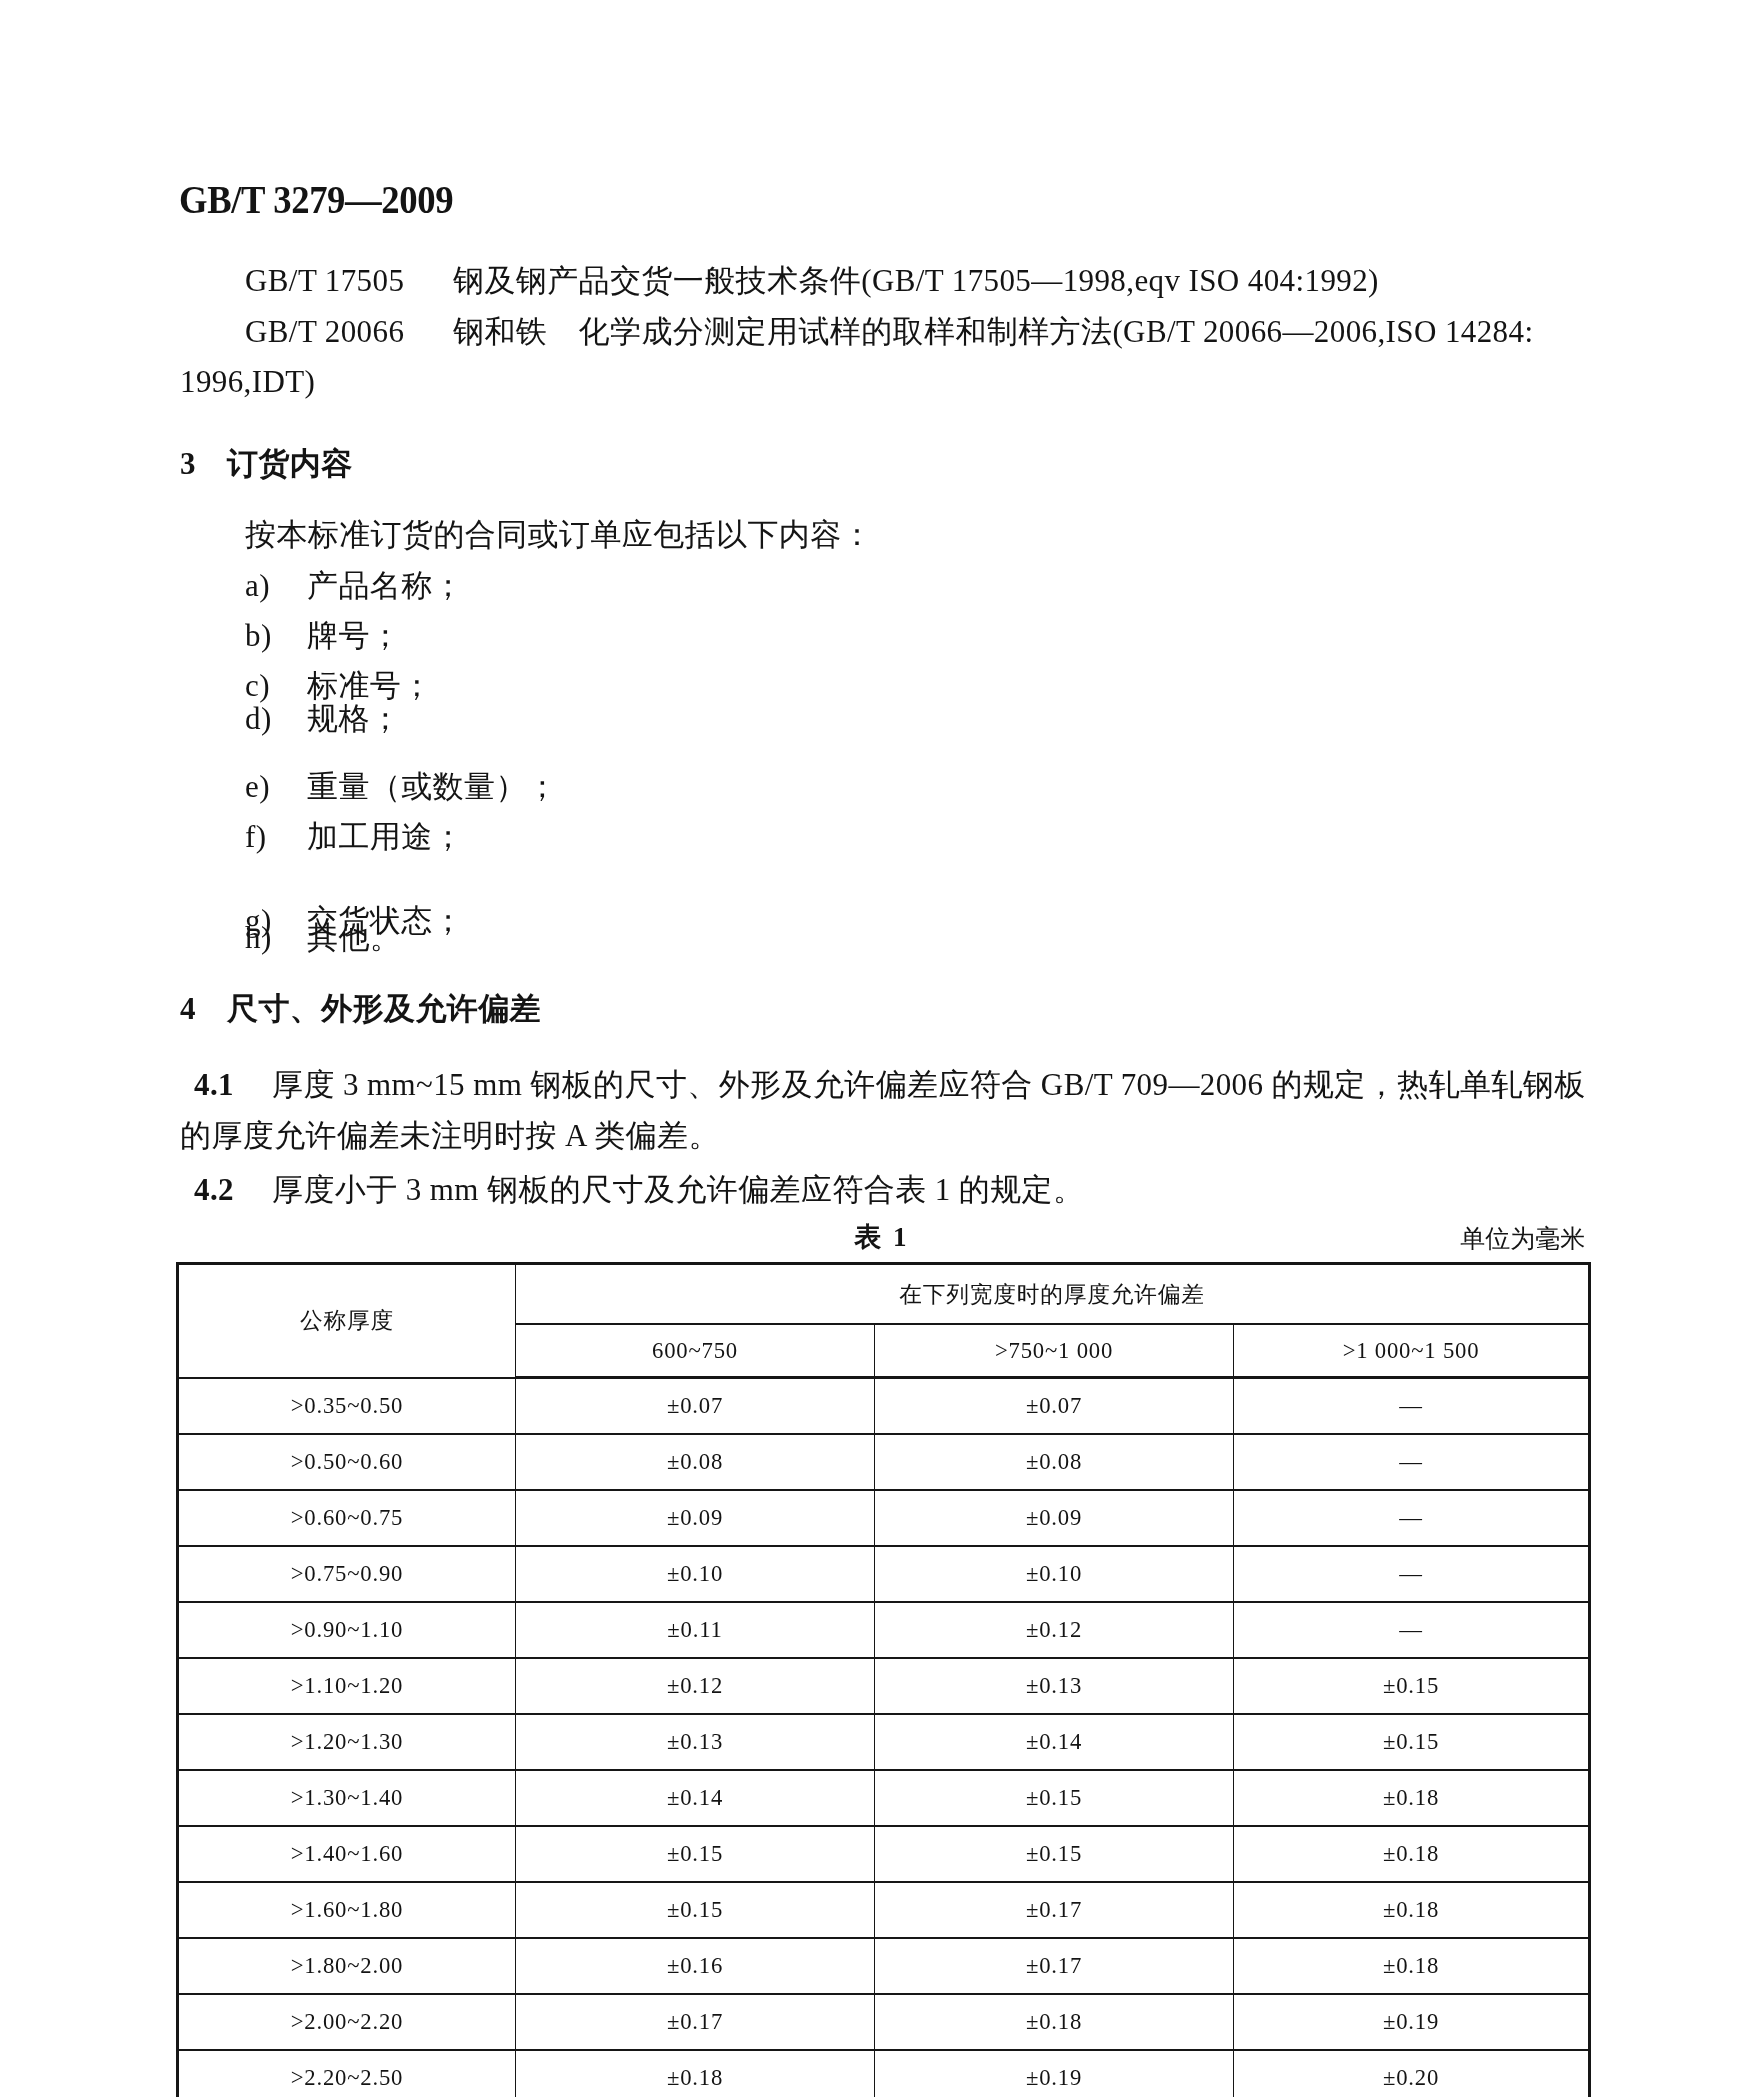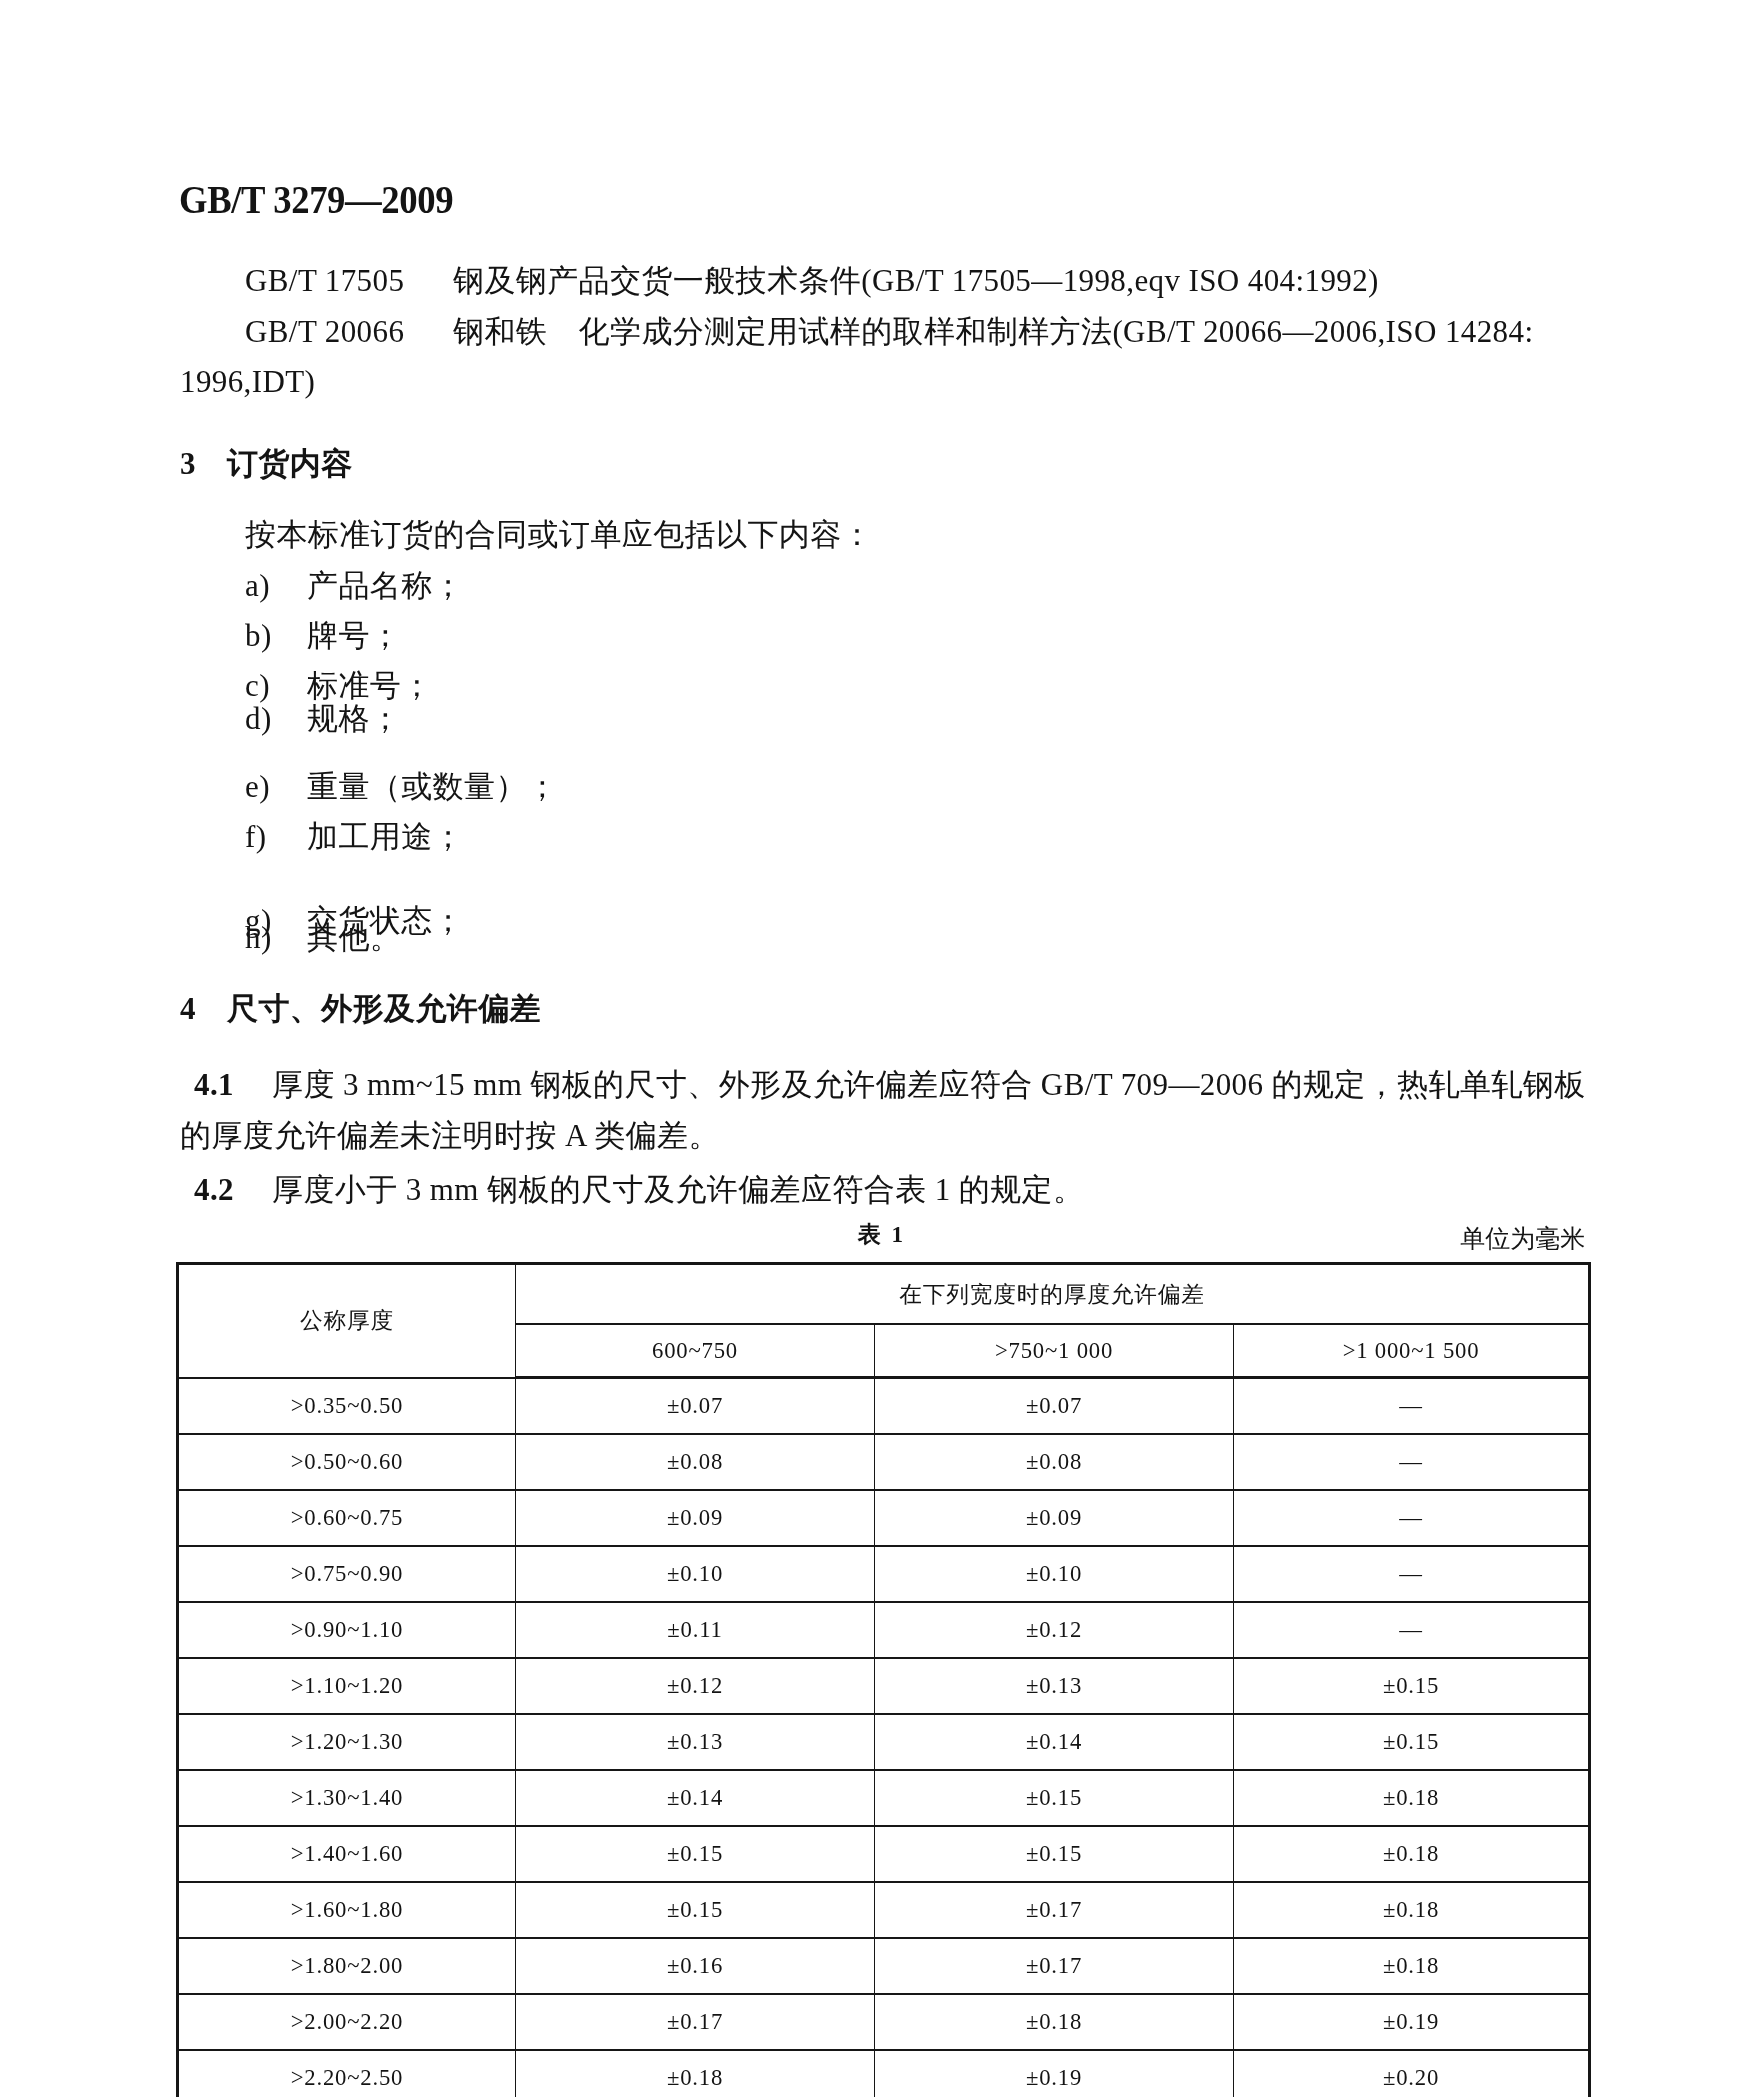--- a/index.html
+++ b/index.html
@@ -24,21 +24,21 @@
     line-height:40px;
     font-weight:bold;
     letter-spacing:-0.4px;
     transform:scaleX(0.94);
     transform-origin:left top;
   }
   .ref-code{display:inline-block;width:208px;}
   .sec-num{display:inline-block;width:47px;font-weight:bold;}
   .clause-num{display:inline-block;width:78px;font-weight:bold;margin-left:14px;}
   .item-marker{display:inline-block;width:62px;}
-  .caption-row{position:absolute;left:176px;width:1411px;text-align:center;font-size:23px;font-weight:bold;letter-spacing:2.5px;}
+  .caption-row{position:absolute;left:176px;width:1411px;text-align:center;font-size:27px;font-weight:bold;letter-spacing:2.5px;}
   .unit-note{position:absolute;left:176px;width:1411px;text-align:right;font-size:25px;padding-right:1.7px;box-sizing:border-box;}
   table.t1{
     position:absolute;left:176px;top:1262px;
     width:1411px;
     border-collapse:collapse;
     table-layout:fixed;
     font-size:22.7px;
   }
   table.t1 td,table.t1 th{
     border:1.3px solid #161616;

